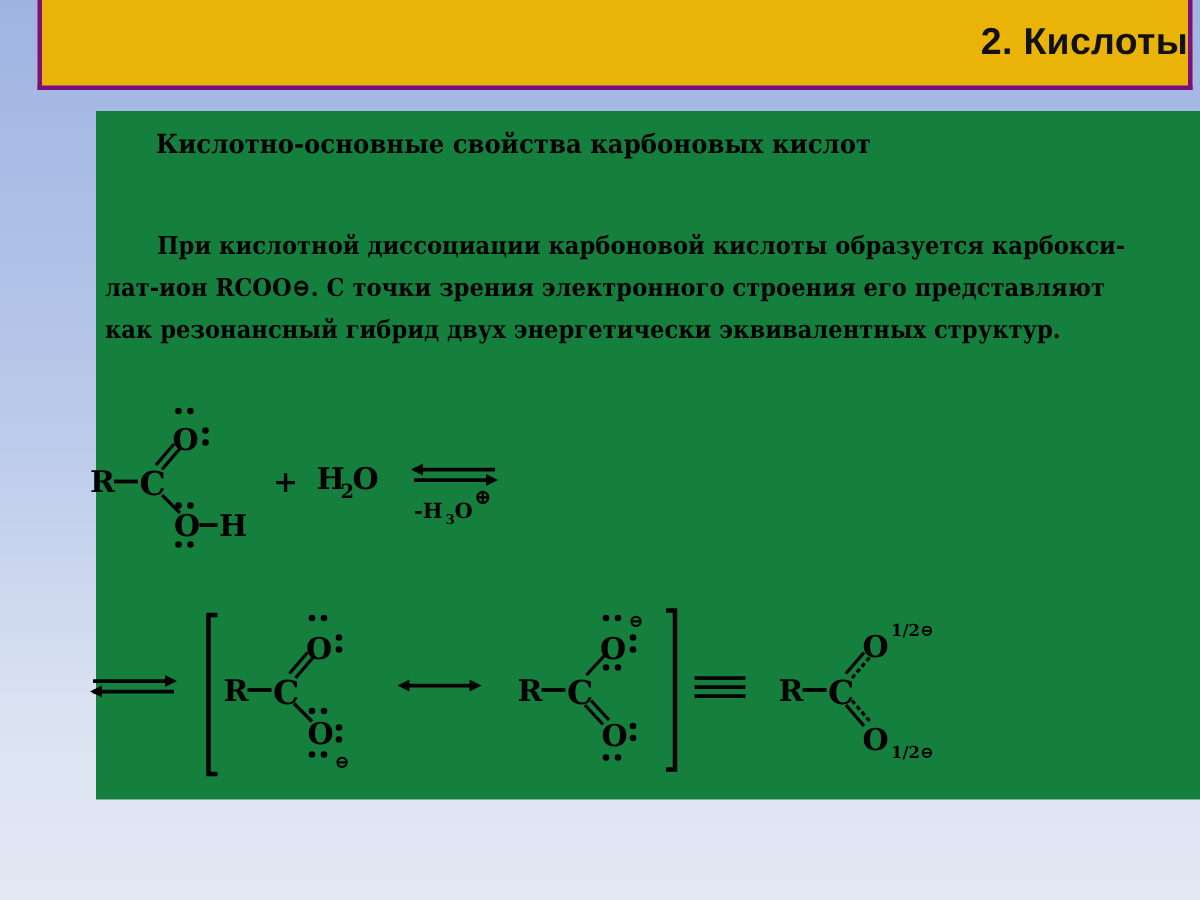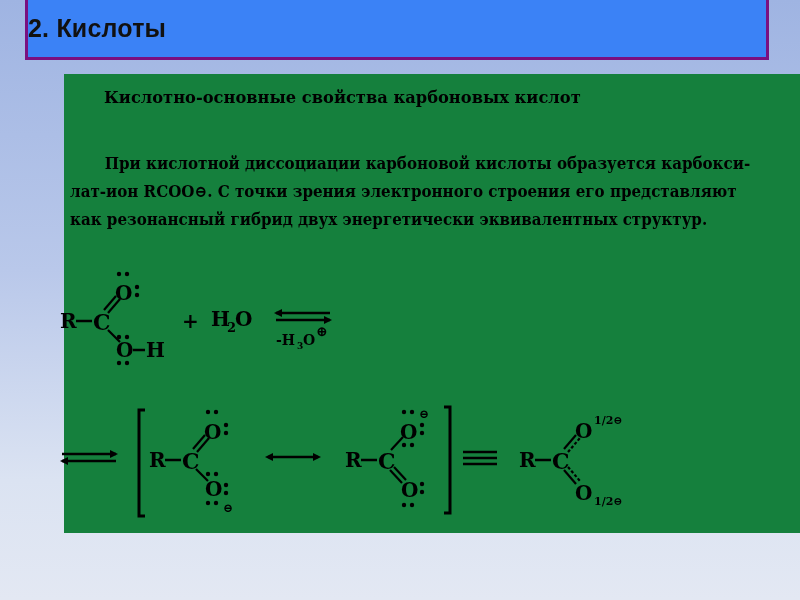--- a/index.html
+++ b/index.html
@@ -3,22 +3,22 @@
 <meta charset="utf-8">
 <style>
   html, body { margin:0; padding:0; }
   body {
     width:800px; height:600px; position:relative; overflow:hidden;
     background: linear-gradient(to bottom, #9fb4e2 0%, #b9c8ea 45%, #dbe3f2 80%, #e3e8f3 100%);
     font-family: "Liberation Sans", sans-serif;
   }
   .title-box {
     position:absolute; left:25px; top:0px; width:738px; height:57px;
-    background:#3b82f6; border:3px solid #7a1080; border-top:none;
-    display:flex; align-items:center; justify-content:flex-start;
+    background:#eab308; border:3px solid #7a1080; border-top:none;
+    display:flex; align-items:center; justify-content:flex-end;padding-left:26px;
   }
   .title-text { font-family:"Liberation Sans", sans-serif; font-weight:bold; font-size:25px; color:#111; letter-spacing:0.2px; }
   .content-box {
     position:absolute; left:20px; top:74px; width:746px; height:459px;
     background:#15803d;
     margin-left:44px;
   }
   .heading {
     position:absolute; left:40px; top:13px;
     font-family:"DejaVu Serif", serif; font-weight:bold; font-size:17.5px; color:#000;

